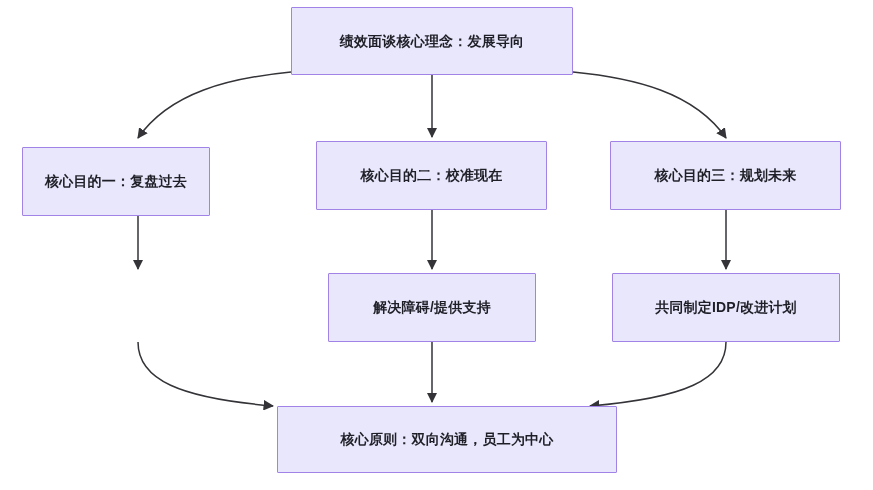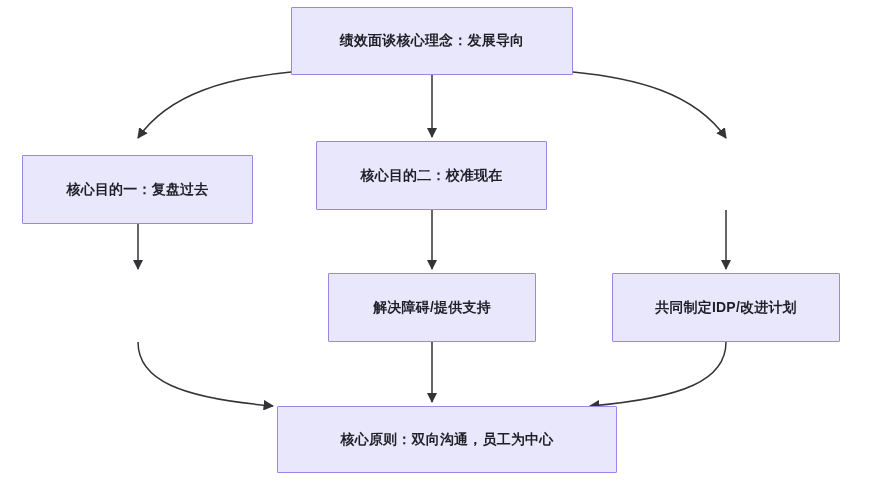--- a/index.html
+++ b/index.html
@@ -72,32 +72,35 @@
 
     <path d="M 726,210 L 726,269" fill="none" stroke="#333338" stroke-width="1.5" marker-end="url(#arrow)"></path>
 
     <path d="M 138,342 C 138,380 180,398 273,406" fill="none" stroke="#333338" stroke-width="1.5" marker-end="url(#arrow)"></path>
 
     <path d="M 432,342 L 432,402" fill="none" stroke="#333338" stroke-width="1.5" marker-end="url(#arrow)"></path>
 
     <path d="M 726,342 C 726,380 684,398 590,406" fill="none" stroke="#333338" stroke-width="1.5" marker-end="url(#arrow)"></path>
   </svg>
 
-  <div class="node" style="left:291px; top:7px; width:282px; height:68px;font-family:Liberation Serif, serif;">
+  <div class="node" style="left:291px; top:7px; width:282px; height:68px;">
     <span class="node-label">绩效面谈核心理念：发展导向</span>
   </div>
 
-  <div class="node" style="left:22px; top:155px; width:231px; height:69px;padding-left:8px;">
+  <div class="node" style="left:22px; top:147px; width:188px; height:69px;padding-left:8px;">
     <span class="node-label">核心目的一：复盘过去</span>
   </div>
 
   <div class="node" style="left:316px; top:141px; width:231px; height:69px;">
     <span class="node-label">核心目的二：校准现在</span>
   </div>
 
+  <div class="node" style="left:610px; top:141px; width:231px; height:69px;">
+    <span class="node-label">核心目的三：规划未来</span>
+  </div>
 
 
   <div class="node" style="left:328px; top:273px; width:208px; height:69px;">
     <span class="node-label">解决障碍/提供支持</span>
   </div>
 
   <div class="node" style="left:612px; top:273px; width:228px; height:69px;">
     <span class="node-label">共同制定IDP/改进计划</span>
   </div>
 

